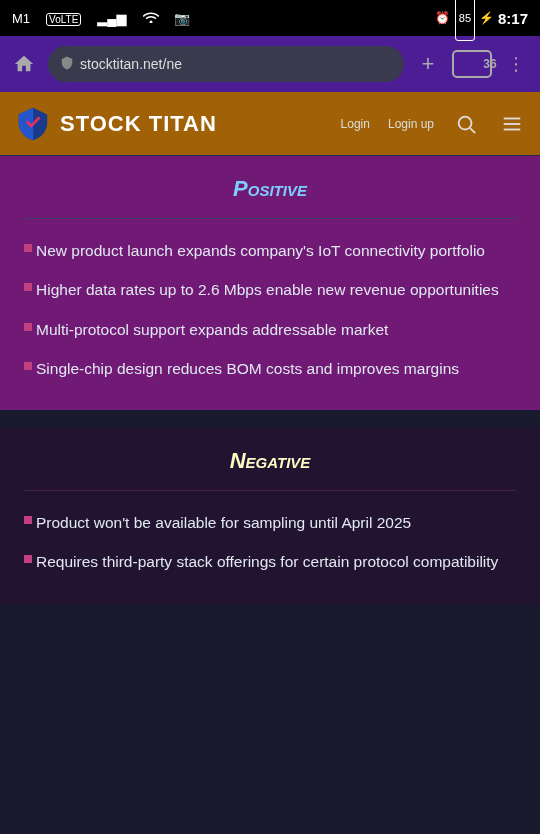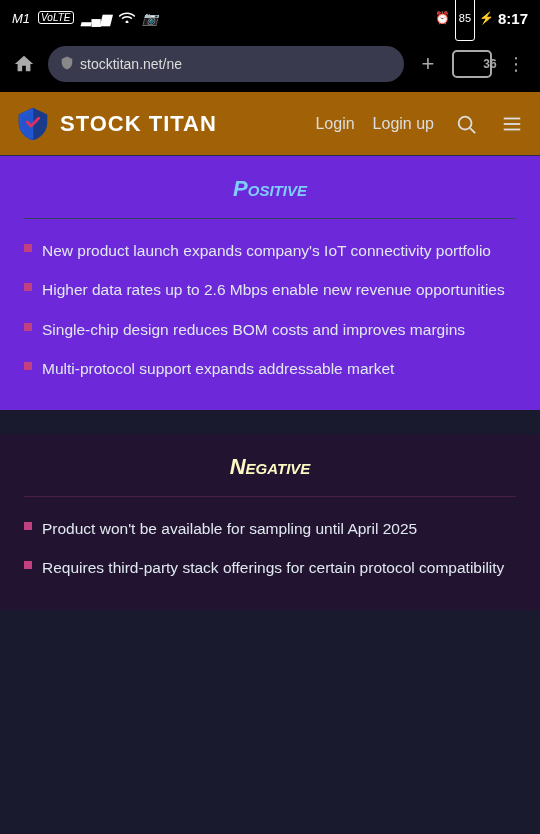--- a/index.html
+++ b/index.html
@@ -20,37 +20,36 @@
       display: flex;
       align-items: center;
       justify-content: space-between;
       padding: 4px 12px;
       height: 36px;
       font-size: 13px;
       font-weight: 500;
     }
     .status-left {
       display: flex;
-      align-items: flex-start;
-      gap: 8px;
-      font-style: italic;
+      align-items: flex-end;
+      gap: 16px;
     }
     .status-right {
       display: flex;
       align-items: center;
       gap: 4px;
     }
     .status-time {
       font-size: 15px;
       font-weight: bold;
     }
 
     
     .browser-chrome {
-      background: #000000;
+      background: #4c1d95;
       padding: 8px 10px;
       display: flex;
       align-items: center;
       gap: 10px;
       height: 56px;
     }
     .browser-home-btn {
       width: 28px;
       height: 28px;
       display: flex;
@@ -128,44 +127,44 @@
       letter-spacing: 1px;
       text-transform: uppercase;
     }
     .site-nav {
       display: flex;
       align-items: center;
       gap: 18px;
     }
     .nav-link {
       color: #ddd;
-      font-size: 16px;
+      font-size: 12px;
       font-weight: 500;
       text-decoration: none;
     }
     .nav-icon {
       color: #ddd;
       font-size: 20px;
       width: 28px;
       height: 28px;
       display: flex;
       align-items: center;
       justify-content: center;
     }
 
     
     .main-content {
       background: #1a1a2e;
     }
 
     
     .section-positive {
-      background: #6d28d9;
+      background: #701a75;
       padding: 20px 24px 30px;
-      margin-bottom: 12px;
+      margin-bottom: 6px;
     }
     .section-title-positive {
       text-align: center;
       color: #7ecfff;
       font-size: 22px;
       font-weight: 700;
       font-variant: small-caps;
       margin-bottom: 16px;
       font-style: italic;
     }
@@ -177,21 +176,21 @@
     .bullet-list {
       list-style: none;
       padding: 0;
       display: flex;
       flex-direction: column;
       gap: 16px;
     }
     .bullet-item {
       display: flex;
       align-items: flex-start;
-      gap: 10px;
+      gap: 4px;
       color: #e0e8f0;
       font-size: 15.5px;
       line-height: 1.5;
     }
     .bullet-square {
       width: 8px;
       height: 8px;
       background: #c04080;
       flex-shrink: 0;
       margin-top: 5px;
@@ -307,25 +306,25 @@
       <li class="bullet-item">
         <span class="bullet-square"></span>
         <span>New product launch expands company's IoT connectivity portfolio</span>
       </li>
       <li class="bullet-item">
         <span class="bullet-square"></span>
         <span>Higher data rates up to 2.6 Mbps enable new revenue opportunities</span>
       </li>
       <li class="bullet-item">
         <span class="bullet-square"></span>
+        <span>Multi-protocol support expands addressable market</span>
+      </li>
+      <li class="bullet-item">
+        <span class="bullet-square"></span>
         <span>Single-chip design reduces BOM costs and improves margins</span>
-      </li>
-      <li class="bullet-item">
-        <span class="bullet-square"></span>
-        <span>Multi-protocol support expands addressable market</span>
       </li>
     </ul>
   </div>
 
   <div style="height:12px;background:#1a1a2e;"></div>
 
   <div class="section-negative">
     <h2 class="section-title-negative">Negative</h2>
     <hr class="section-divider-neg">
     <ul class="bullet-list">

